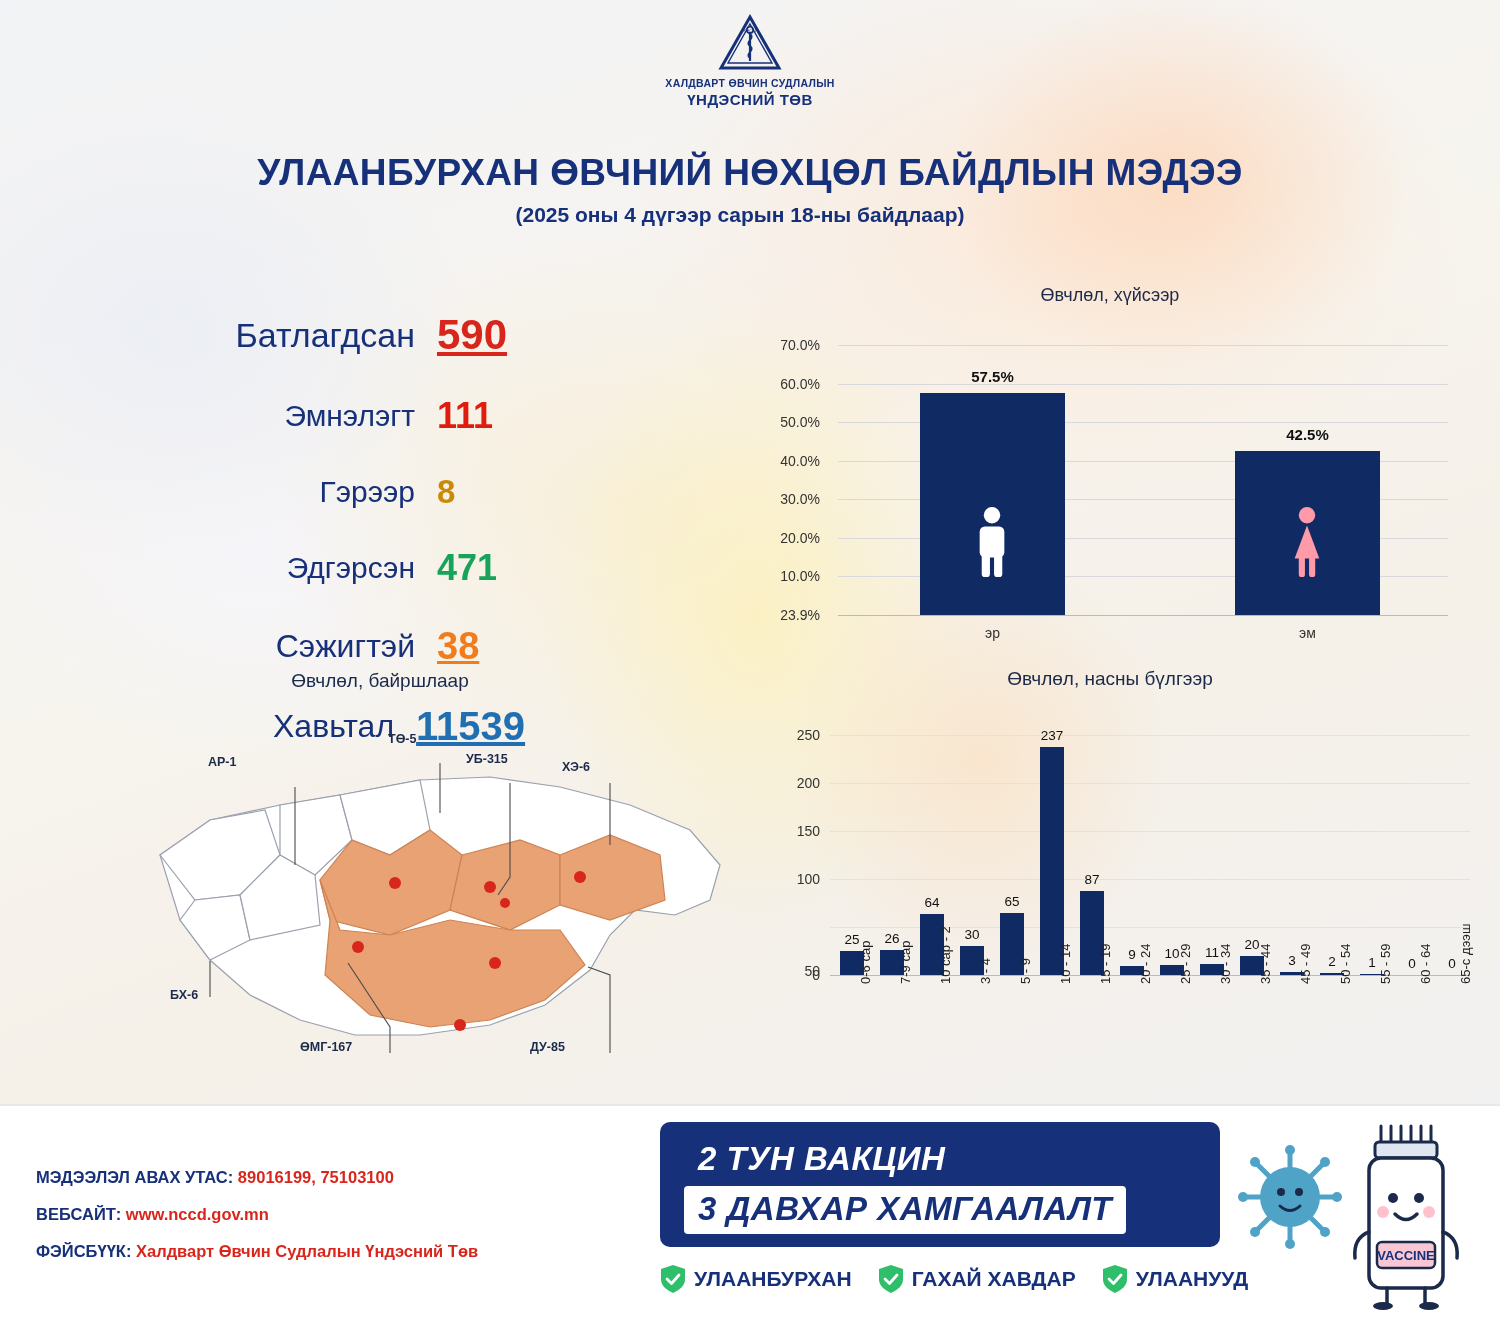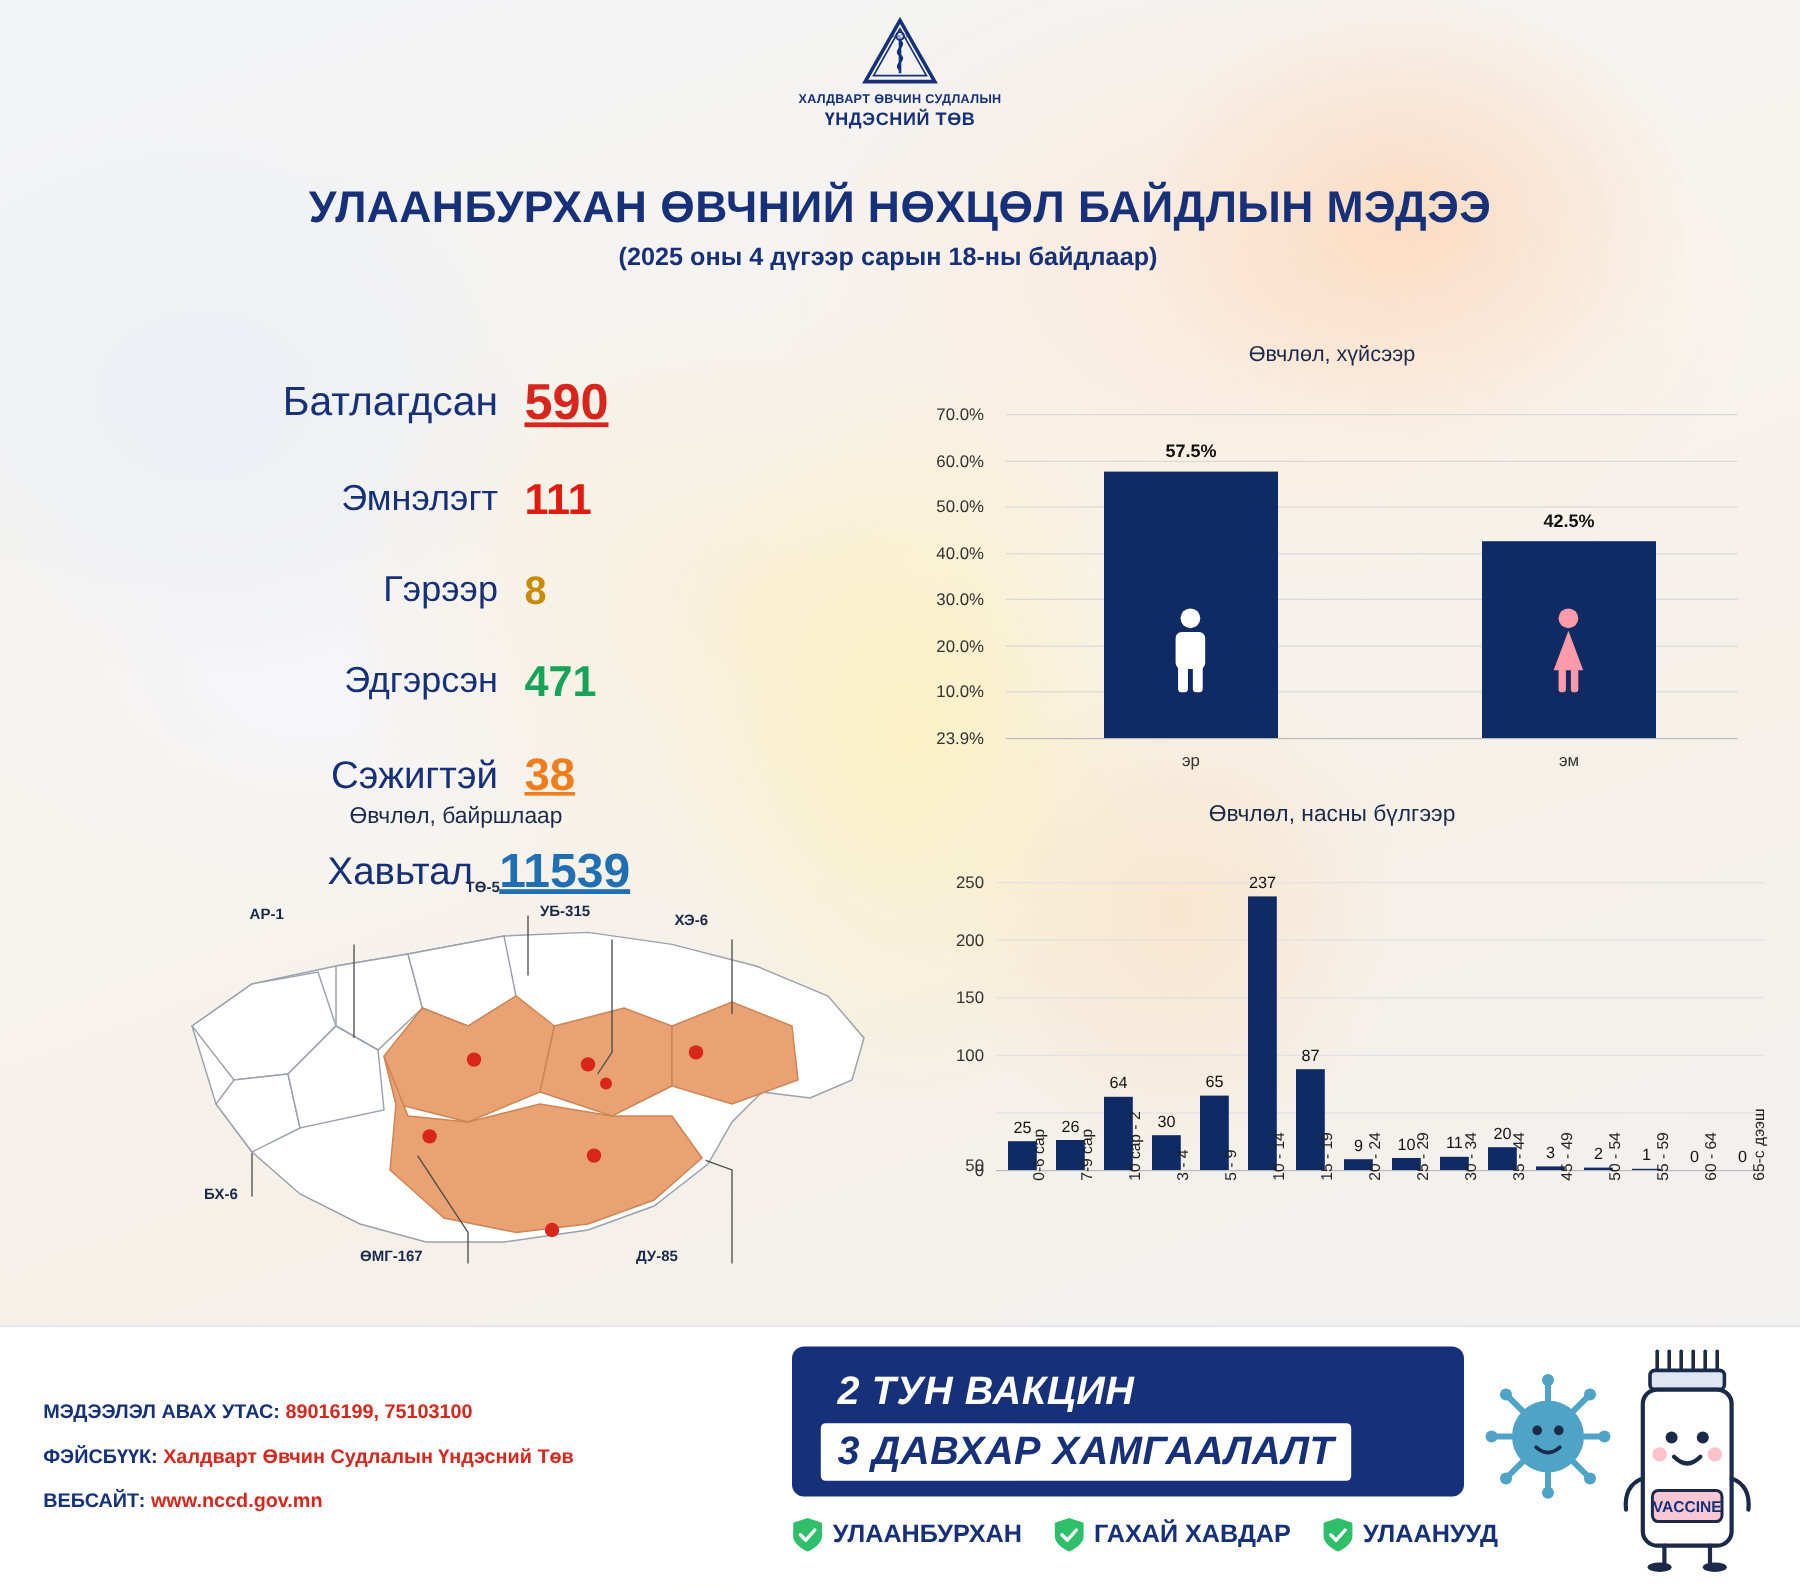--- a/index.html
+++ b/index.html
@@ -298,21 +298,21 @@
         <path d="M350 28 L350 78"></path>
         <path d="M420 48 L420 142 L408 160"></path>
         <path d="M520 48 L520 110"></path>
         <path d="M120 262 L120 226"></path>
         <path d="M300 318 L300 292 L258 228"></path>
         <path d="M520 318 L520 240 L498 232"></path>
       </g>
     </svg>
     <div class="map-label" style="left:118px; top:45px;">АР-1</div>
     <div class="map-label" style="left:298px; top:22px;">ТӨ-5</div>
-    <div class="map-label" style="left:360px; top:42px;">УБ-315</div>
+    <div class="map-label" style="left:376px; top:42px;">УБ-315</div>
     <div class="map-label" style="left:472px; top:50px;">ХЭ-6</div>
     <div class="map-label" style="left:80px; top:278px;">БХ-6</div>
     <div class="map-label" style="left:210px; top:330px;">ӨМГ-167</div>
     <div class="map-label" style="left:440px; top:330px;">ДУ-85</div>
   </div>
 
   <div class="age-title">Өвчлөл, насны бүлгээр</div>
   <div class="age-chart">
 
     <div class="a-grid" style="top:25px;"></div>
@@ -383,26 +383,26 @@
 
   <div class="footer">
     <div class="footer-sep"></div>
 
     <div class="contact">
       <div class="contact-row">
         <span>МЭДЭЭЛЭЛ АВАХ УТАС:</span>
         <span class="val">89016199,  75103100</span>
       </div>
       <div class="contact-row">
+        <span>ВЕБСАЙТ:</span>
+        <span class="val">www.nccd.gov.mn</span>
+      </div>
+      <div class="contact-row">
         <span>ФЭЙСБҮҮК:</span>
         <span class="val">Халдварт Өвчин Судлалын Үндэсний Төв</span>
-      </div>
-      <div class="contact-row">
-        <span>ВЕБСАЙТ:</span>
-        <span class="val">www.nccd.gov.mn</span>
       </div>
     </div>
 
     <div class="promo">
       <div class="promo-l1">2 ТУН ВАКЦИН</div>
       <div class="promo-l2-wrap">
         <div class="promo-l2">3 ДАВХАР ХАМГААЛАЛТ</div>
       </div>
     </div>
 

